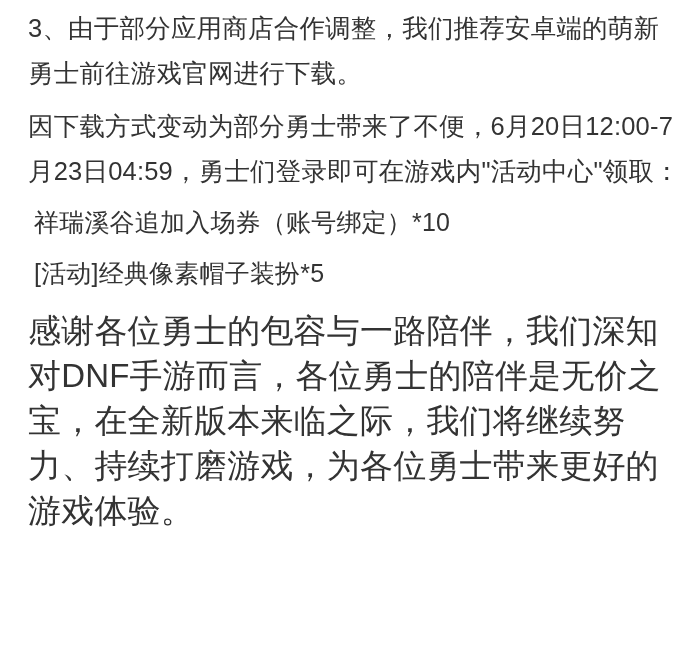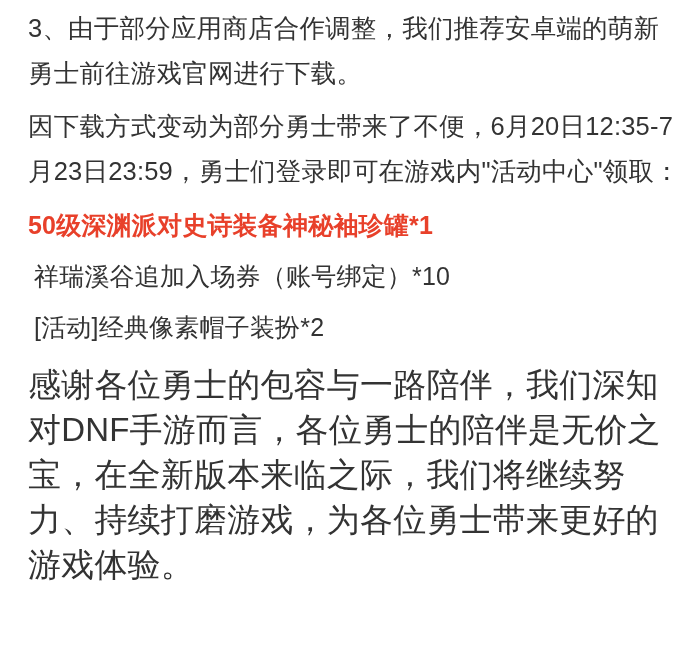--- a/index.html
+++ b/index.html
@@ -62,24 +62,23 @@
     word-break: break-word;
   }
 </style>
 </head>
 <body>
 
 <div class="page">
 
   <p class="para">3、由于部分应用商店合作调整，我们推荐安卓端的萌新勇士前往游戏官网进行下载。</p>
 
-  <p class="para block-gap-top">因下载方式变动为部分勇士带来了不便，6月20日12:35-7月23日23:59，勇士们登录即可在游戏内"活动中心"领取：</p>
+  <p class="para block-gap-top">因下载方式变动为部分勇士带来了不便，6月20日12:00-7月23日04:59，勇士们登录即可在游戏内"活动中心"领取：</p>
 
-  <p class="reward-title">50级深渊派对史诗装备神秘袖珍罐*1</p>
 
   <p class="reward-item">祥瑞溪谷追加入场券（账号绑定）*10</p>
 
-  <p class="reward-item">[活动]经典像素帽子装扮*2</p>
+  <p class="reward-item">[活动]经典像素帽子装扮*5</p>
 
 
   <p class="closing">感谢各位勇士的包容与一路陪伴，我们深知对DNF手游而言，各位勇士的陪伴是无价之宝，在全新版本来临之际，我们将继续努力、持续打磨游戏，为各位勇士带来更好的游戏体验。</p>
 
 </div>
 
 </body></html>

